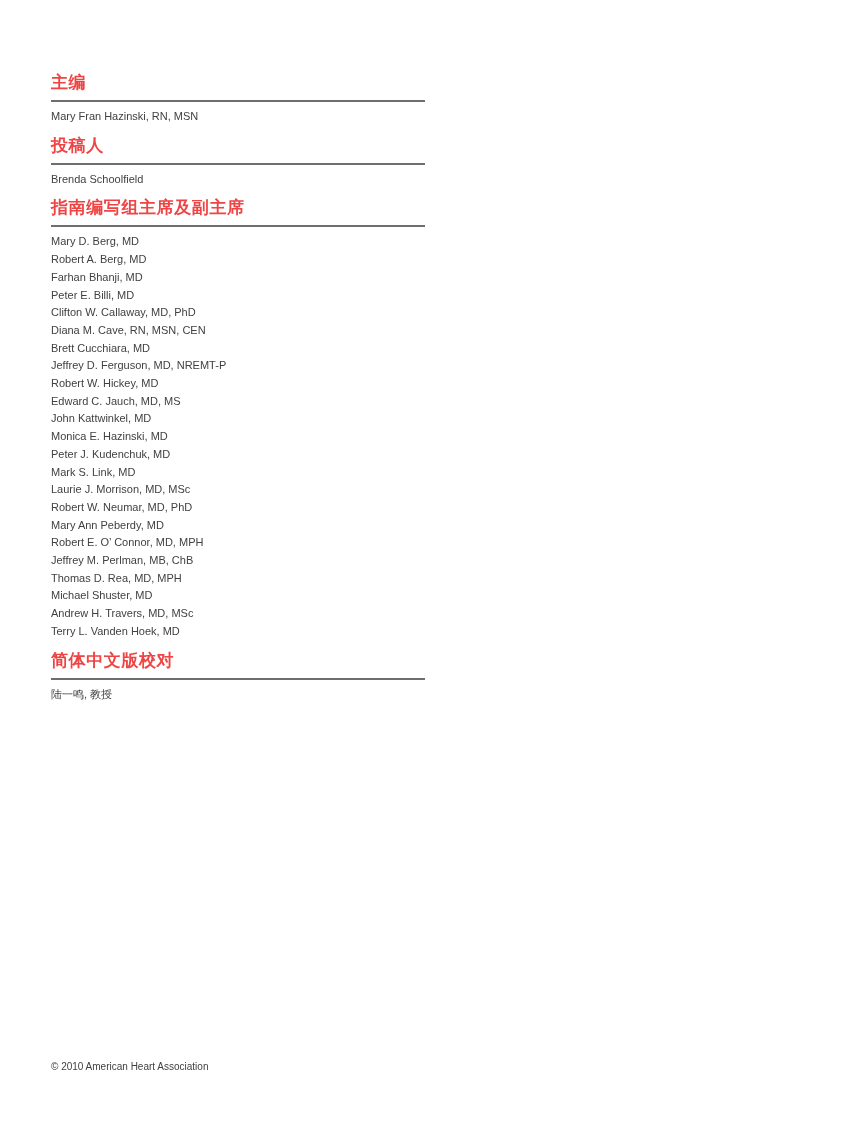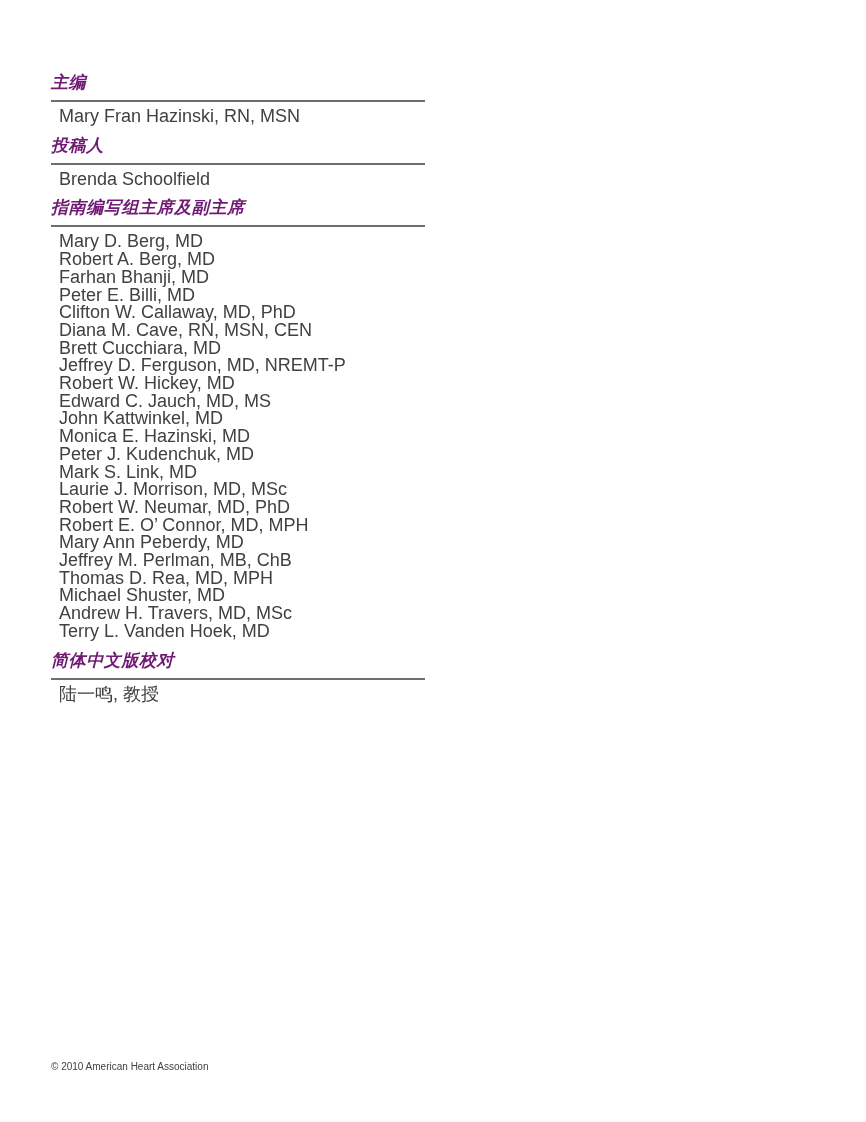--- a/index.html
+++ b/index.html
@@ -15,42 +15,41 @@
   }
   .page {
     position: absolute;
     inset: 0;
     background: #ffffff;
   }
   .credits {
     padding: 73px 0 0 51px;
   }
   .credits-section .heading {
-    color: #701a75;
+    color: #ef4444;
     font-size: 17px;
     line-height: 20px;
     font-weight: bold;
-    font-style: italic;
     letter-spacing: 0.6px;
     margin: 10px 0 7px 0;
   }
   .credits-section:first-child .heading {
     margin-top: 0;
   }
   .credits-section .rule {
     width: 374px;
     height: 0;
     border: none;
     border-top: 2px solid #6d6e71;
     margin: 0 0 6px 0;
   }
   .credits-section .names {
-    font-size: 18px;
+    font-size: 11px;
     line-height: 17.7px;
-    margin: 0 0 10px 8px;
+    margin: 0 0 10px 0;
   }
   .credits-section .names .person {
     white-space: nowrap;
   }
   .footer {
     position: absolute;
     left: 51px;
     top: 1058px;
     font-size: 10px;
     line-height: 17px;
@@ -89,22 +88,22 @@
           <div class="person">Brett Cucchiara, MD</div>
           <div class="person">Jeffrey D. Ferguson, MD, NREMT-P</div>
           <div class="person">Robert W. Hickey, MD</div>
           <div class="person">Edward C. Jauch, MD, MS</div>
           <div class="person">John Kattwinkel, MD</div>
           <div class="person">Monica E. Hazinski, MD</div>
           <div class="person">Peter J. Kudenchuk, MD</div>
           <div class="person">Mark S. Link, MD</div>
           <div class="person">Laurie J. Morrison, MD, MSc</div>
           <div class="person">Robert W. Neumar, MD, PhD</div>
+          <div class="person">Mary Ann Peberdy, MD</div>
           <div class="person">Robert E. O’ Connor, MD, MPH</div>
-          <div class="person">Mary Ann Peberdy, MD</div>
           <div class="person">Jeffrey M. Perlman, MB, ChB</div>
           <div class="person">Thomas D. Rea, MD, MPH</div>
           <div class="person">Michael Shuster, MD</div>
           <div class="person">Andrew H. Travers, MD, MSc</div>
           <div class="person">Terry L. Vanden Hoek, MD</div>
         </div>
       </section>
       <section class="credits-section">
         <h2 class="heading">简体中文版校对</h2>
         <div class="rule"></div>

